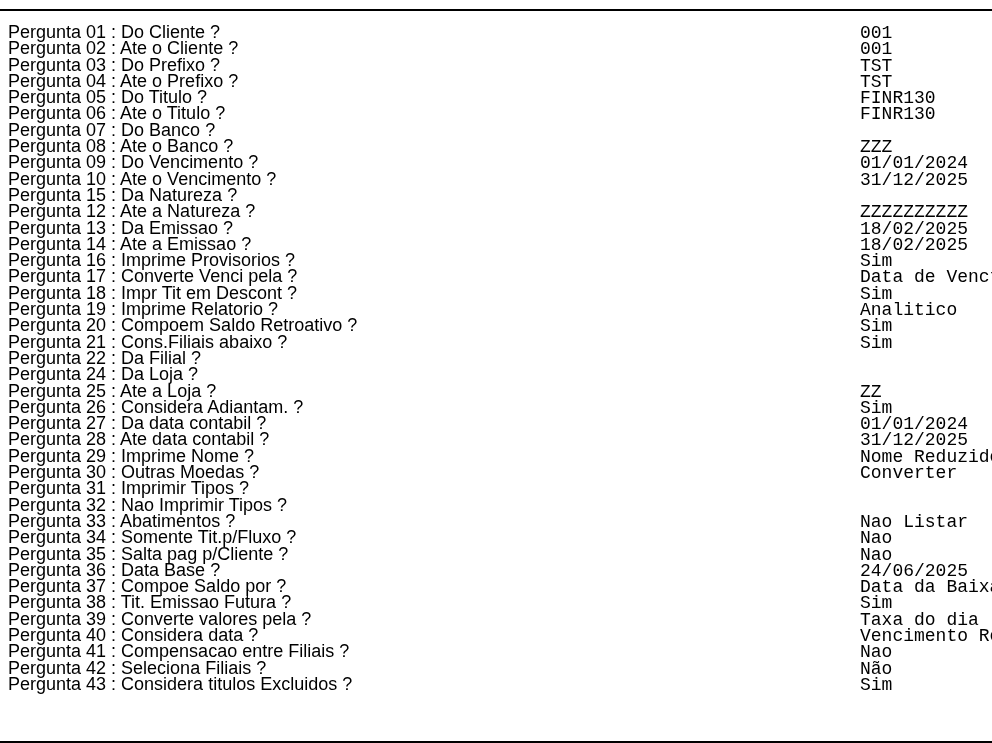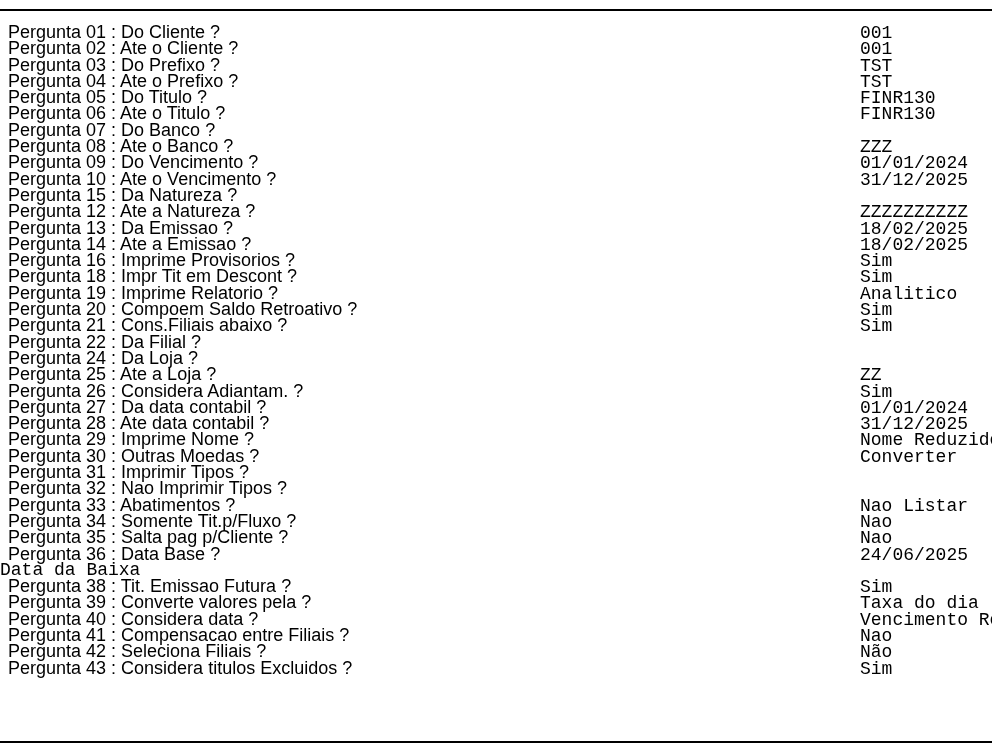--- a/index.html
+++ b/index.html
@@ -75,39 +75,40 @@
       <div class="row"><span class="q-label">Pergunta 06 : Ate o Titulo ?</span><span class="q-value">FINR130</span></div>
       <div class="row"><span class="q-label">Pergunta 07 : Do Banco ?</span><span class="q-value"></span></div>
       <div class="row"><span class="q-label">Pergunta 08 : Ate o Banco ?</span><span class="q-value">ZZZ</span></div>
       <div class="row"><span class="q-label">Pergunta 09 : Do Vencimento ?</span><span class="q-value">01/01/2024</span></div>
       <div class="row"><span class="q-label">Pergunta 10 : Ate o Vencimento ?</span><span class="q-value">31/12/2025</span></div>
       <div class="row"><span class="q-label">Pergunta 15 : Da Natureza ?</span><span class="q-value"></span></div>
       <div class="row"><span class="q-label">Pergunta 12 : Ate a Natureza ?</span><span class="q-value">ZZZZZZZZZZ</span></div>
       <div class="row"><span class="q-label">Pergunta 13 : Da Emissao ?</span><span class="q-value">18/02/2025</span></div>
       <div class="row"><span class="q-label">Pergunta 14 : Ate a Emissao ?</span><span class="q-value">18/02/2025</span></div>
       <div class="row"><span class="q-label">Pergunta 16 : Imprime Provisorios ?</span><span class="q-value">Sim</span></div>
+      <div class="row"><span class="q-label">Pergunta 17 : Converte Venci pela ?</span><span class="q-value">Data de Vencto</span></div>
       <div class="row"><span class="q-label">Pergunta 18 : Impr Tit em Descont ?</span><span class="q-value">Sim</span></div>
       <div class="row"><span class="q-label">Pergunta 19 : Imprime Relatorio ?</span><span class="q-value">Analitico</span></div>
       <div class="row"><span class="q-label">Pergunta 20 : Compoem Saldo Retroativo ?</span><span class="q-value">Sim</span></div>
       <div class="row"><span class="q-label">Pergunta 21 : Cons.Filiais abaixo ?</span><span class="q-value">Sim</span></div>
       <div class="row"><span class="q-label">Pergunta 22 : Da Filial ?</span><span class="q-value"></span></div>
       <div class="row"><span class="q-label">Pergunta 24 : Da Loja ?</span><span class="q-value"></span></div>
       <div class="row"><span class="q-label">Pergunta 25 : Ate a Loja ?</span><span class="q-value">ZZ</span></div>
       <div class="row"><span class="q-label">Pergunta 26 : Considera Adiantam. ?</span><span class="q-value">Sim</span></div>
       <div class="row"><span class="q-label">Pergunta 27 : Da data contabil ?</span><span class="q-value">01/01/2024</span></div>
       <div class="row"><span class="q-label">Pergunta 28 : Ate data contabil ?</span><span class="q-value">31/12/2025</span></div>
       <div class="row"><span class="q-label">Pergunta 29 : Imprime Nome ?</span><span class="q-value">Nome Reduzido</span></div>
       <div class="row"><span class="q-label">Pergunta 30 : Outras Moedas ?</span><span class="q-value">Converter</span></div>
       <div class="row"><span class="q-label">Pergunta 31 : Imprimir Tipos ?</span><span class="q-value"></span></div>
       <div class="row"><span class="q-label">Pergunta 32 : Nao Imprimir Tipos ?</span><span class="q-value"></span></div>
       <div class="row"><span class="q-label">Pergunta 33 : Abatimentos ?</span><span class="q-value">Nao Listar</span></div>
       <div class="row"><span class="q-label">Pergunta 34 : Somente Tit.p/Fluxo ?</span><span class="q-value">Nao</span></div>
       <div class="row"><span class="q-label">Pergunta 35 : Salta pag p/Cliente ?</span><span class="q-value">Nao</span></div>
       <div class="row"><span class="q-label">Pergunta 36 : Data Base ?</span><span class="q-value">24/06/2025</span></div>
-      <div class="row"><span class="q-value">Data da Baixa</span></div>
+      <div class="row"><span class="q-label">Pergunta 37 : Compoe Saldo por ?</span><span class="q-value">Data da Baixa</span></div>
       <div class="row"><span class="q-label">Pergunta 38 : Tit. Emissao Futura ?</span><span class="q-value">Sim</span></div>
       <div class="row"><span class="q-label">Pergunta 39 : Converte valores pela ?</span><span class="q-value">Taxa do dia</span></div>
       <div class="row"><span class="q-label">Pergunta 40 : Considera data ?</span><span class="q-value">Vencimento Real</span></div>
       <div class="row"><span class="q-label">Pergunta 41 : Compensacao entre Filiais ?</span><span class="q-value">Nao</span></div>
       <div class="row"><span class="q-label">Pergunta 42 : Seleciona Filiais ?</span><span class="q-value">Não</span></div>
       <div class="row"><span class="q-label">Pergunta 43 : Considera titulos Excluidos ?</span><span class="q-value">Sim</span></div>
     </div>
   <div class="bottom-rule"></div>
 </div>
 

